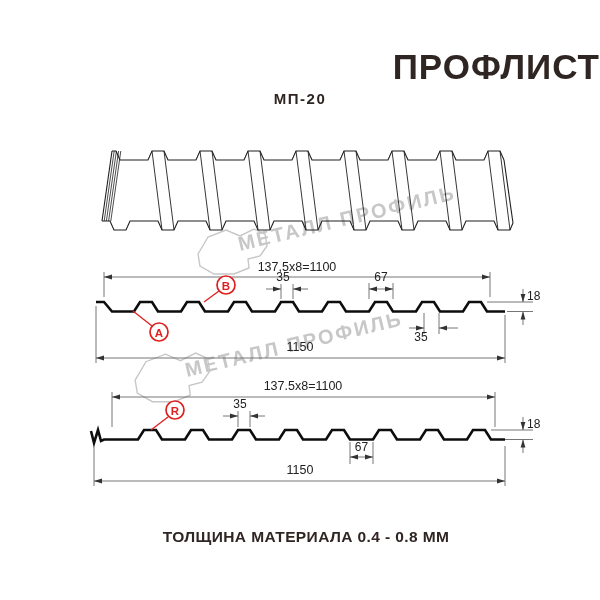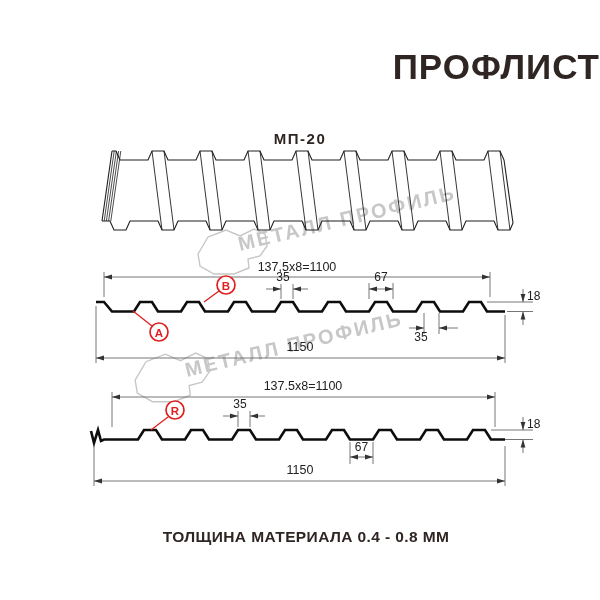--- a/index.html
+++ b/index.html
@@ -1,21 +1,21 @@
 <!DOCTYPE html>
 <html><head>
 <meta charset="utf-8">
 <style>
   html,body{margin:0;padding:0;background:#fff;}
   .canvas{position:relative;width:600px;height:600px;background:#fff;overflow:hidden;
           font-family:"Liberation Sans",sans-serif;}
   .title{position:absolute;left:0;right:0;top:47px;text-align:right;
          font-size:35px;font-weight:bold;letter-spacing:1px;color:#2f2522;}
   .subtitle{position:absolute;left:0;right:0;top:90px;text-align:center;
-            font-size:15px;font-weight:bold;letter-spacing:1.5px;color:#2f2522;margin-top:40px;}
+            font-size:15px;font-weight:bold;letter-spacing:1.5px;color:#2f2522;}
   .footer{position:absolute;left:12px;right:0;top:528px;text-align:center;
           font-size:15.5px;font-weight:bold;letter-spacing:0.4px;color:#2f2522;}
   svg{position:absolute;left:0;top:0;}
 </style>
 </head>
 <body>
 
 <div class="canvas">
   <svg id="drawing" width="600" height="600" viewBox="0 0 600 600">
       <polygon points="102,221 110,221 114,230 126,230 130,221 158,221 162,230 174,230 178,221 206,221 210,230 222,230 226,221 254,221 258,230 270,230 274,221 302,221 306,230 318,230 322,221 350,221 354,230 366,230 370,221 398,221 402,230 414,230 418,221 446,221 450,230 462,230 466,221 494,221 498,230 510,230 513,223 504,160 500,151 488,151 484,160 456,160 452,151 440,151 436,160 408,160 404,151 392,151 388,160 360,160 356,151 344,151 340,160 312,160 308,151 296,151 292,160 264,160 260,151 248,151 244,160 216,160 212,151 200,151 196,160 168,160 164,151 152,151 148,160 120,160 116,151 112,151" fill="#fff" stroke="none" stroke-width="0"></polygon>

